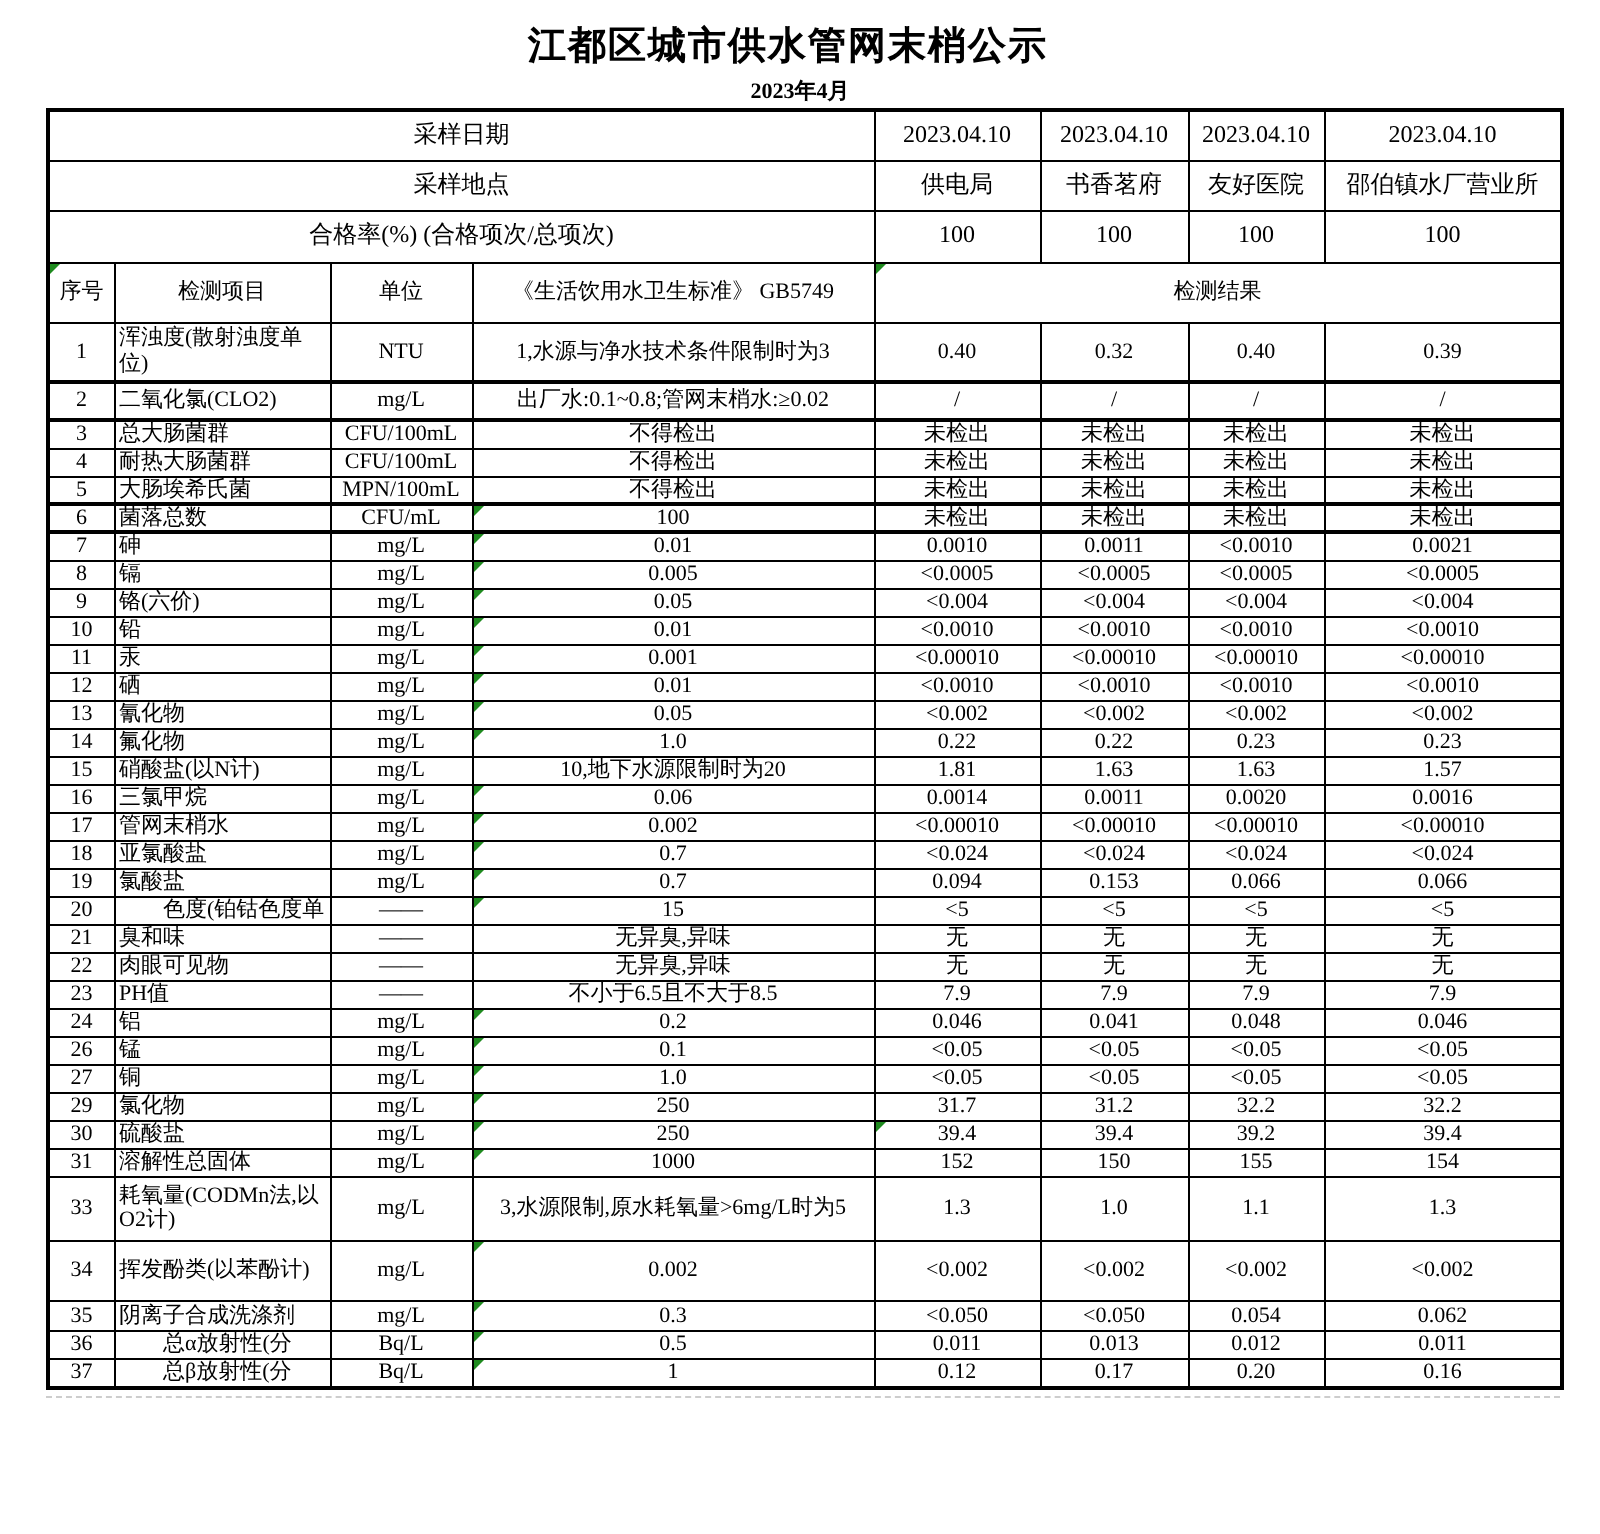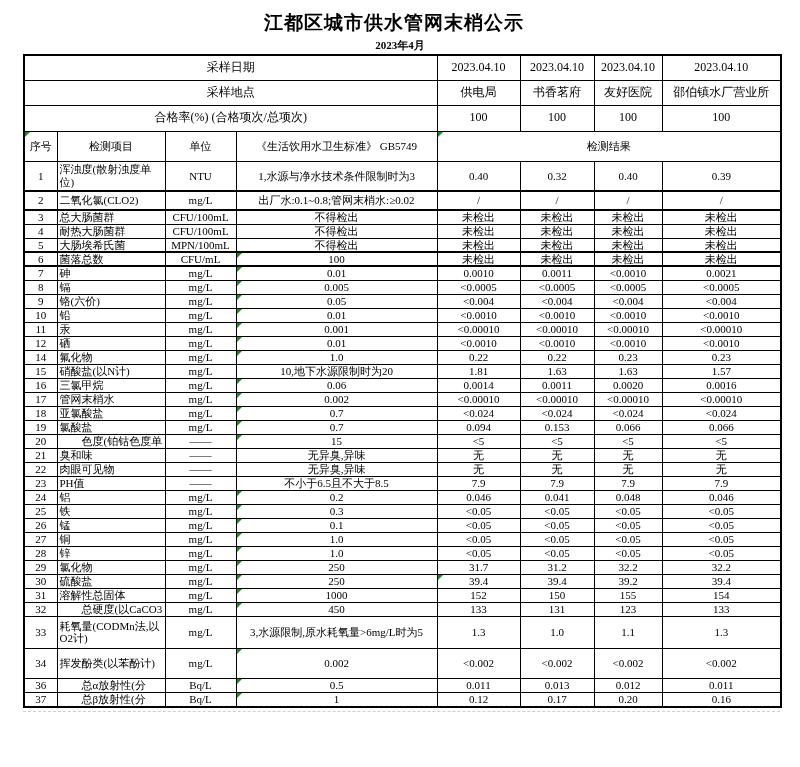--- a/index.html
+++ b/index.html
@@ -202,20 +202,30 @@
         <td><span>12</span></td>
         <td class="item-cell"><span>硒</span></td>
         <td><span>mg/L</span></td>
         <td><span class="tri"></span><span>0.01</span></td>
         <td><span>&lt;0.0010</span></td>
         <td><span>&lt;0.0010</span></td>
         <td><span>&lt;0.0010</span></td>
         <td><span>&lt;0.0010</span></td>
       </tr>
       <tr style="height: 14px;">
+        <td><span>13</span></td>
+        <td class="item-cell"><span>氰化物</span></td>
+        <td><span>mg/L</span></td>
+        <td><span class="tri"></span><span>0.05</span></td>
+        <td><span>&lt;0.002</span></td>
+        <td><span>&lt;0.002</span></td>
+        <td><span>&lt;0.002</span></td>
+        <td><span>&lt;0.002</span></td>
+      </tr>
+      <tr style="height: 14px;">
         <td><span>14</span></td>
         <td class="item-cell"><span>氟化物</span></td>
         <td><span>mg/L</span></td>
         <td><span class="tri"></span><span>1.0</span></td>
         <td><span>0.22</span></td>
         <td><span>0.22</span></td>
         <td><span>0.23</span></td>
         <td><span>0.23</span></td>
       </tr>
       <tr style="height: 14px;">
@@ -312,52 +322,32 @@
         <td><span>24</span></td>
         <td class="item-cell"><span>铝</span></td>
         <td><span>mg/L</span></td>
         <td><span class="tri"></span><span>0.2</span></td>
         <td><span>0.046</span></td>
         <td><span>0.041</span></td>
         <td><span>0.048</span></td>
         <td><span>0.046</span></td>
       </tr>
       <tr style="height: 14px;">
-        <td><span>25</span></td>
-        <td class="item-cell"><span>铁</span></td>
-        <td><span>mg/L</span></td>
-        <td><span class="tri"></span><span>0.3</span></td>
-        <td><span>&lt;0.05</span></td>
-        <td><span>&lt;0.05</span></td>
-        <td><span>&lt;0.05</span></td>
-        <td><span>&lt;0.05</span></td>
-      </tr>
-      <tr style="height: 14px;">
         <td><span>26</span></td>
         <td class="item-cell"><span>锰</span></td>
         <td><span>mg/L</span></td>
         <td><span class="tri"></span><span>0.1</span></td>
         <td><span>&lt;0.05</span></td>
         <td><span>&lt;0.05</span></td>
         <td><span>&lt;0.05</span></td>
         <td><span>&lt;0.05</span></td>
       </tr>
       <tr style="height: 14px;">
         <td><span>27</span></td>
         <td class="item-cell"><span>铜</span></td>
-        <td><span>mg/L</span></td>
-        <td><span class="tri"></span><span>1.0</span></td>
-        <td><span>&lt;0.05</span></td>
-        <td><span>&lt;0.05</span></td>
-        <td><span>&lt;0.05</span></td>
-        <td><span>&lt;0.05</span></td>
-      </tr>
-      <tr style="height: 14px;">
-        <td><span>28</span></td>
-        <td class="item-cell"><span>锌</span></td>
         <td><span>mg/L</span></td>
         <td><span class="tri"></span><span>1.0</span></td>
         <td><span>&lt;0.05</span></td>
         <td><span>&lt;0.05</span></td>
         <td><span>&lt;0.05</span></td>
         <td><span>&lt;0.05</span></td>
       </tr>
       <tr style="height: 14px;">
         <td><span>29</span></td>
         <td class="item-cell"><span>氯化物</span></td>
@@ -381,49 +371,49 @@
       <tr style="height: 14px;">
         <td><span>31</span></td>
         <td class="item-cell"><span>溶解性总固体</span></td>
         <td><span>mg/L</span></td>
         <td><span class="tri"></span><span>1000</span></td>
         <td><span>152</span></td>
         <td><span>150</span></td>
         <td><span>155</span></td>
         <td><span>154</span></td>
       </tr>
-      <tr style="height: 14px;">
-        <td><span>32</span></td>
-        <td class="item-cell clip"><span>总硬度(以CaCO3</span></td>
-        <td><span>mg/L</span></td>
-        <td><span class="tri"></span><span>450</span></td>
-        <td><span>133</span></td>
-        <td><span>131</span></td>
-        <td><span>123</span></td>
-        <td><span>133</span></td>
-      </tr>
       <tr style="height: 32px;">
         <td><span>33</span></td>
         <td class="item-cell"><span>耗氧量(CODMn法,以O2计)</span></td>
         <td><span>mg/L</span></td>
         <td><span>3,水源限制,原水耗氧量&gt;6mg/L时为5</span></td>
         <td><span>1.3</span></td>
         <td><span>1.0</span></td>
         <td><span>1.1</span></td>
         <td><span>1.3</span></td>
       </tr>
       <tr style="height: 30px;">
         <td><span>34</span></td>
         <td class="item-cell"><span>挥发酚类(以苯酚计)</span></td>
         <td><span>mg/L</span></td>
         <td><span class="tri"></span><span>0.002</span></td>
         <td><span>&lt;0.002</span></td>
         <td><span>&lt;0.002</span></td>
         <td><span>&lt;0.002</span></td>
         <td><span>&lt;0.002</span></td>
+      </tr>
+      <tr style="height: 15px;">
+        <td><span>35</span></td>
+        <td class="item-cell"><span>阴离子合成洗涤剂</span></td>
+        <td><span>mg/L</span></td>
+        <td><span class="tri"></span><span>0.3</span></td>
+        <td><span>&lt;0.050</span></td>
+        <td><span>&lt;0.050</span></td>
+        <td><span>0.054</span></td>
+        <td><span>0.062</span></td>
       </tr>
       <tr style="height: 14px;">
         <td><span>36</span></td>
         <td class="item-cell clip"><span>总α放射性(分</span></td>
         <td><span>Bq/L</span></td>
         <td><span class="tri"></span><span>0.5</span></td>
         <td><span>0.011</span></td>
         <td><span>0.013</span></td>
         <td><span>0.012</span></td>
         <td><span>0.011</span></td>

